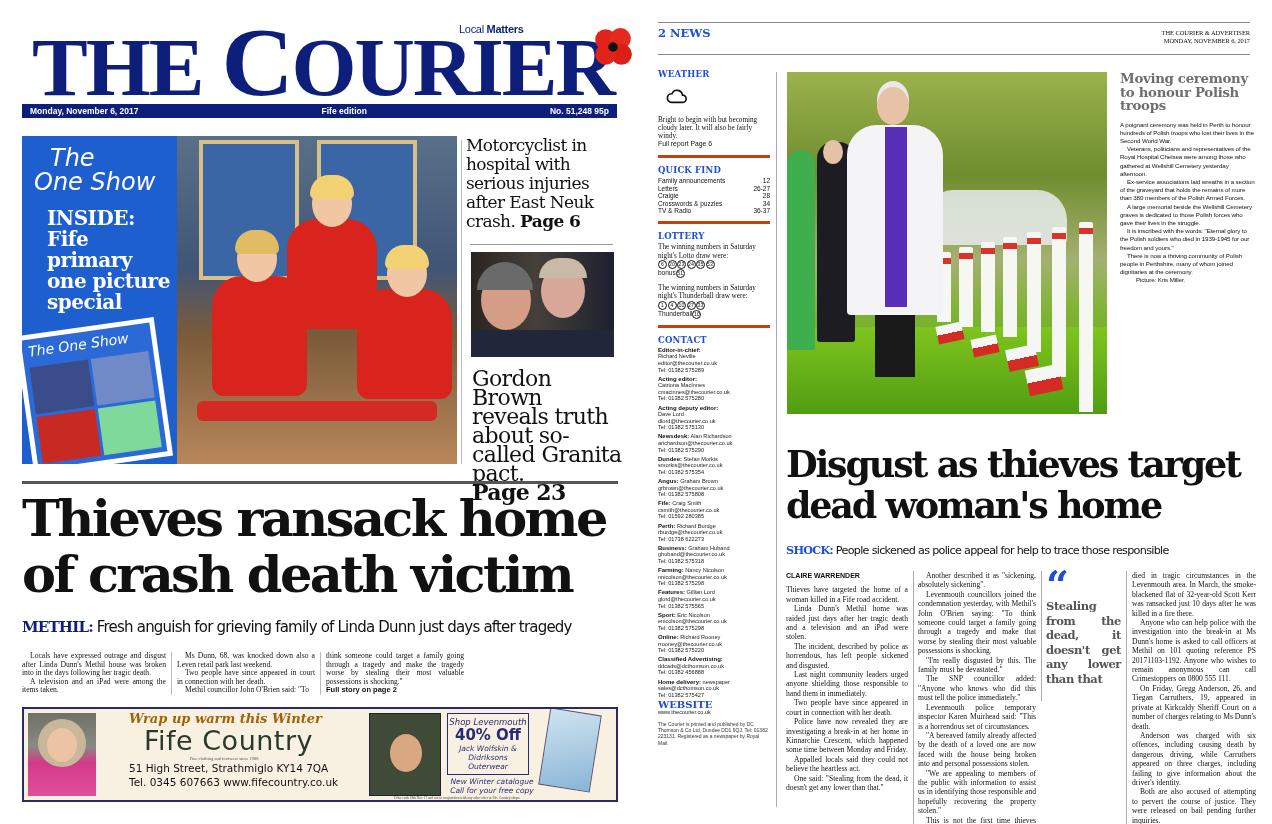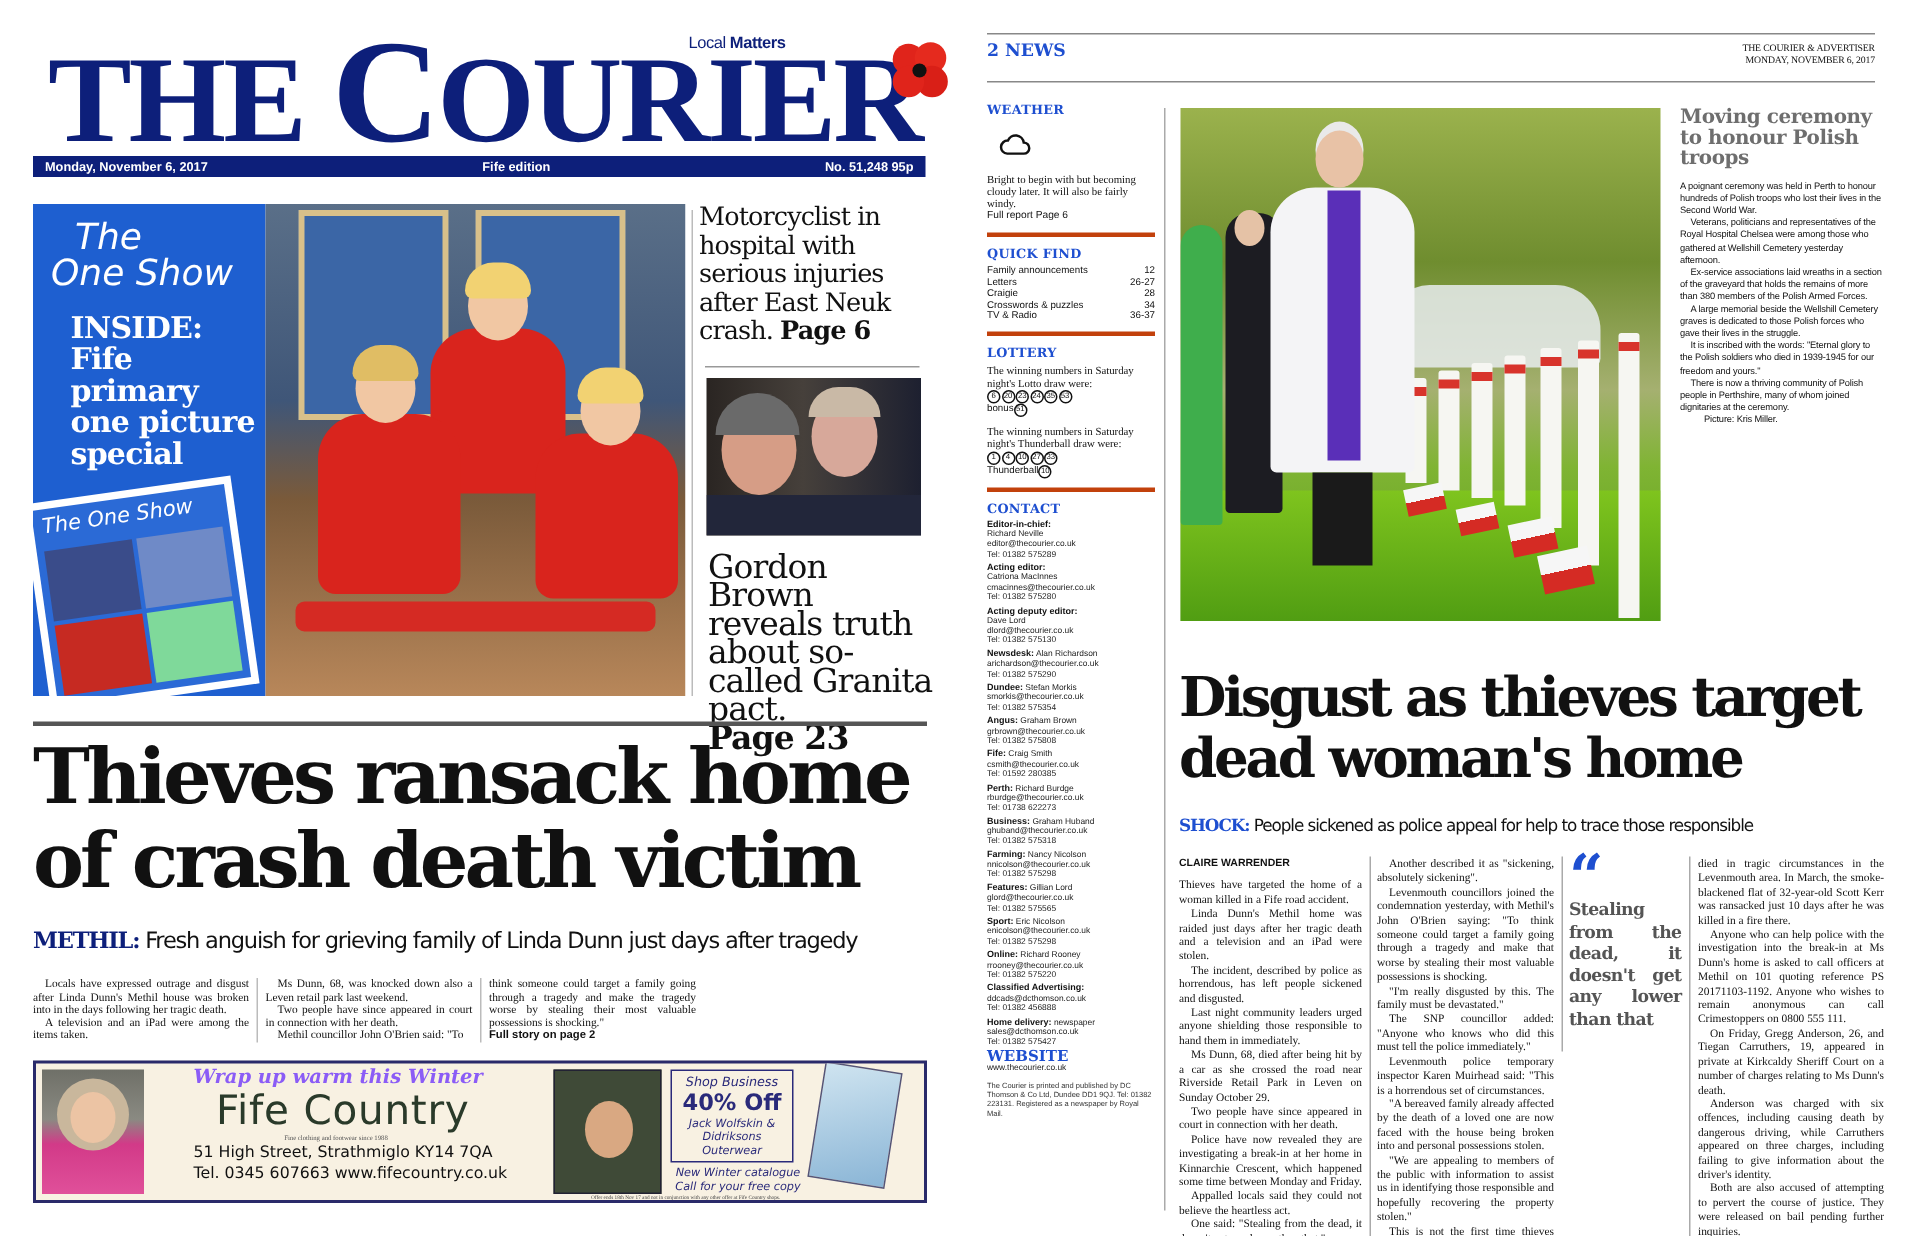--- a/index.html
+++ b/index.html
@@ -54,21 +54,21 @@
   .lead-cols .col:first-child { border-left: none; padding-left: 0; }
   .byline { font-family: "Liberation Sans", sans-serif; font-weight: bold; font-size: 7px; margin-bottom: 7px; }
   .seeon { font-family: "Liberation Sans", sans-serif; font-weight: bold; font-size: 7.5px; }
   p.ind { text-indent: 8px; }
 
   .ad { position: absolute; left: 22px; top: 707px; width: 596px; height: 95px; border: 2px solid #2a2a6a; background: #f8f1e2; overflow: hidden; }
   .ad-woman { position: absolute; left: 4px; top: 4px; width: 68px; height: 83px; background: linear-gradient(180deg,#6f7068 0%,#8a8a82 40%,#d23a88 60%,#e0509a 100%); }
   .ad-woman .hood { position: absolute; left: 10px; top: 6px; width: 48px; height: 48px; border-radius: 50%; background: #c9b79c; }
   .ad-woman .fc { position: absolute; left: 19px; top: 15px; width: 30px; height: 34px; border-radius: 50%; background: #ecc4a4; }
   .ad-center { position: absolute; left: 85px; top: 2px; width: 190px; text-align: center; }
-  .ad-tag { font-family: "DejaVu Serif", serif; font-style: italic; font-weight: bold; color: #8b5cf6; font-size: 13px; margin-left: 20px; white-space: nowrap; }
+  .ad-tag { font-family: "DejaVu Serif", serif; font-style: italic; font-weight: bold; color: #a16207; font-size: 13px; margin-left: 20px; white-space: nowrap; }
   .ad-brand { font-family: "DejaVu Sans", sans-serif; font-size: 27px; color: #2a3a2a; line-height: 30px; margin-left: 35px; white-space: nowrap; letter-spacing: 0.5px; }
   .ad-small { font-size: 4.5px; color: #555; margin-left: 40px; white-space: nowrap; }
   .ad-addr { font-family: "DejaVu Sans", sans-serif; font-size: 10.5px; color: #111; margin-left: 20px; white-space: nowrap; line-height: 14px; }
   .ad-man { position: absolute; left: 345px; top: 4px; width: 72px; height: 83px; background: #3f4a37; border: 1px solid #223; }
   .ad-man .fc { position: absolute; left: 20px; top: 20px; width: 32px; height: 38px; border-radius: 50%; background: #d9a882; }
   .ad-offer { position: absolute; left: 423px; top: 4px; width: 82px; height: 62px; border: 1.5px solid #2a2a7a; text-align: center; color: #2a2a7a; font-family: "DejaVu Sans", sans-serif; font-style: italic; }
   .ad-offer .t1 { font-size: 8.5px; margin-top: 3px; }
   .ad-offer .t2 { font-size: 15px; font-weight: bold; font-style: normal; line-height: 17px; }
   .ad-offer .t3 { font-size: 7.5px; line-height: 9px; }
   .ad-cat { position: absolute; left: 423px; top: 68px; width: 90px; text-align: center; color: #2a2a7a; font-family: "DejaVu Sans", sans-serif; font-style: italic; font-size: 7.5px; line-height: 9px; }
@@ -244,21 +244,21 @@
       <div class="ad-tag">Wrap up warm this Winter</div>
       <div class="ad-brand">Fife Country</div>
       <div class="ad-small">Fine clothing and footwear since 1988</div>
       <div class="ad-addr">51 High Street, Strathmiglo KY14 7QA</div>
       <div class="ad-addr">Tel. 0345 607663   www.fifecountry.co.uk</div>
     </div>
     <div class="ad-man">
         <div class="fc"></div>
       </div>
     <div class="ad-offer">
-      <div class="t1">Shop Business</div>
+      <div class="t1">Shop Levenmouth</div>
       <div class="t2">40% Off</div>
       <div class="t3">Jack Wolfskin &amp;</div>
       <div class="t3">Didriksons Outerwear</div>
     </div>
     <div class="ad-cat">
       <div>New Winter catalogue</div>
       <div>Call for your free copy</div>
     </div>
     <div class="ad-book"></div>
     <div class="ad-fine">Offer ends 18th Nov 17 and not in conjunction with any other offer at Fife Country shops.</div>
@@ -386,21 +386,20 @@
 </div>
 <div class="strap2"><span class="kicker">SHOCK:</span><span> People sickened as police appeal for help to trace those responsible</span></div>
 
 <div class="body2">
   <div class="b2col c1">
     <div class="byline" style="margin-bottom:5px">CLAIRE WARRENDER</div>
     <p>Thieves have targeted the home of a woman killed in a Fife road accident.</p>
     <p class="ind">Linda Dunn's Methil home was raided just days after her tragic death and a television and an iPad were stolen.</p>
     <p class="ind">The incident, described by police as horrendous, has left people sickened and disgusted.</p>
     <p class="ind">Last night community leaders urged anyone shielding those responsible to hand them in immediately.</p>
-    <p class="ind">Ms Dunn, 68, died after being hit by a car as she crossed the road near Riverside Retail Park in Leven on Sunday October 29.</p>
     <p class="ind">Two people have since appeared in court in connection with her death.</p>
     <p class="ind">Police have now revealed they are investigating a break-in at her home in Kinnarchie Crescent, which happened some time between Monday and Friday.</p>
     <p class="ind">Appalled locals said they could not believe the heartless act.</p>
     <p class="ind">One said: "Stealing from the dead, it doesn't get any lower than that."</p>
   </div>
   <div class="b2col c2">
     <p class="ind">Another described it as "sickening, absolutely sickening".</p>
     <p class="ind">Levenmouth councillors joined the condemnation yesterday, with Methil's John O'Brien saying: "To think someone could target a family going through a tragedy and make that worse by stealing their most valuable possessions is shocking.</p>
     <p class="ind">"I'm really disgusted by this. The family must be devastated."</p>
     <p class="ind">The SNP councillor added: "Anyone who knows who did this must tell the police immediately."</p>

